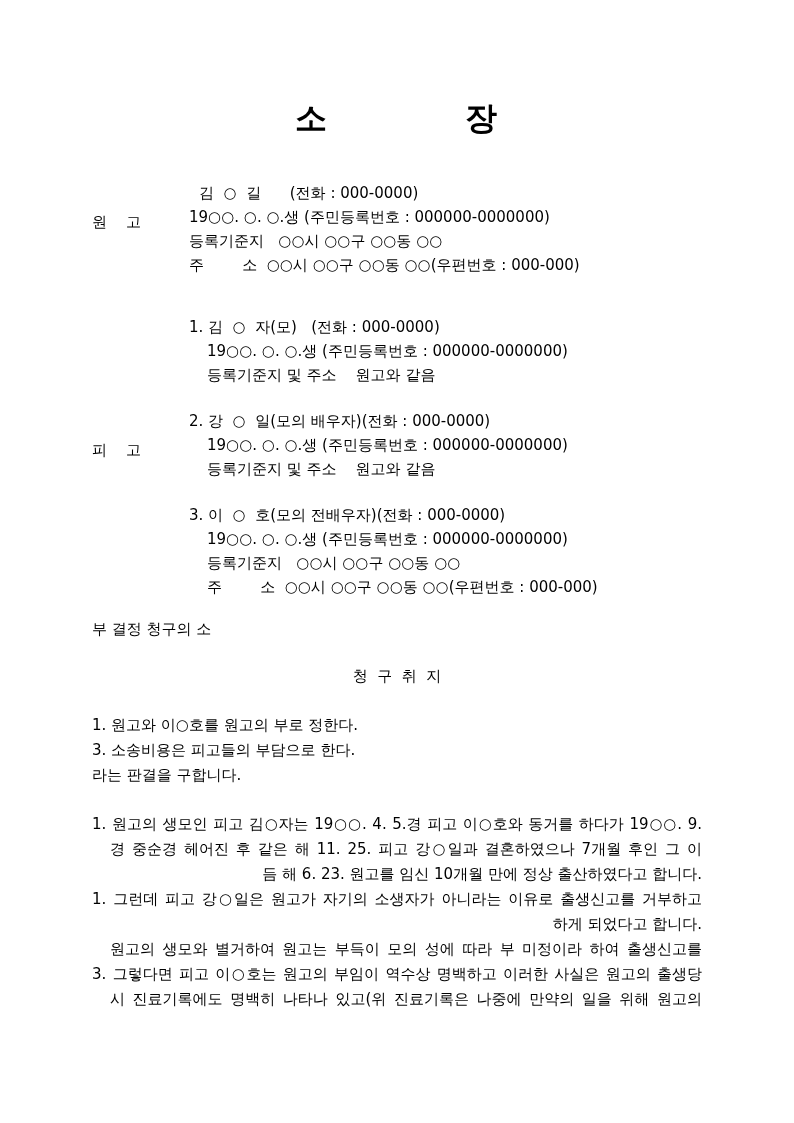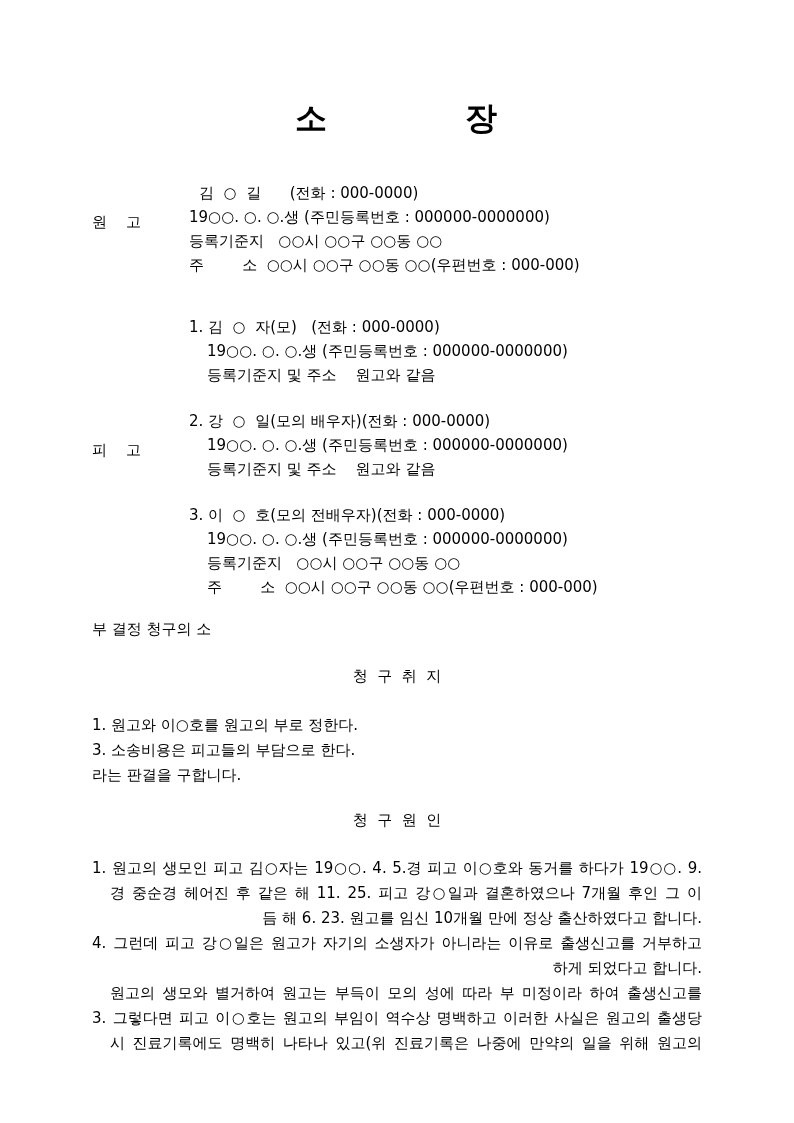--- a/index.html
+++ b/index.html
@@ -90,32 +90,31 @@
   <div class="case-name">부 결정 청구의 소</div>
 
   <div class="section-heading heading-purpose">청  구  취  지</div>
 
   <div class="purpose-list">
     <div class="pline">1. 원고와 이○호를 원고의 부로 정한다.</div>
     <div class="pline">3. 소송비용은 피고들의 부담으로 한다.</div>
     <div class="pline">라는 판결을 구합니다.</div>
   </div>
 
-  <div class="section-heading heading-cause">청  구  원  인</div>
 
   <div class="cause">
 
     <div class="cpara">
       <div class="cline just">1. 원고의 생모인 피고 김○자는 19○○. 4. 5.경 피고 이○호와 동거를 하다가 19○○. 9.</div>
       <div class="cline just ind18">경 중순경 헤어진 후 같은 해 11. 25. 피고 강○일과 결혼하였으나 7개월 후인 그 이</div>
       <div class="cline ind18">듬 해 6. 23. 원고를 임신 10개월 만에 정상 출산하였다고 합니다.</div>
     </div>
 
     <div class="cpara">
-      <div class="cline just">4. 그런데 피고 강○일은 원고가 자기의 소생자가 아니라는 이유로 출생신고를 거부하고</div>
+      <div class="cline just">1. 그런데 피고 강○일은 원고가 자기의 소생자가 아니라는 이유로 출생신고를 거부하고</div>
       <div class="cline ind18">하게 되었다고 합니다.</div>
       <div class="cline just ind18">원고의 생모와 별거하여 원고는 부득이 모의 성에 따라 부 미정이라 하여 출생신고를</div>
     </div>
 
     <div class="cpara">
       <div class="cline just">3. 그렇다면 피고 이○호는 원고의 부임이 역수상 명백하고 이러한 사실은 원고의 출생당</div>
       <div class="cline just ind18">시 진료기록에도 명백히 나타나 있고(위 진료기록은 나중에 만약의 일을 위해 원고의</div>
     </div>
 
   </div>

